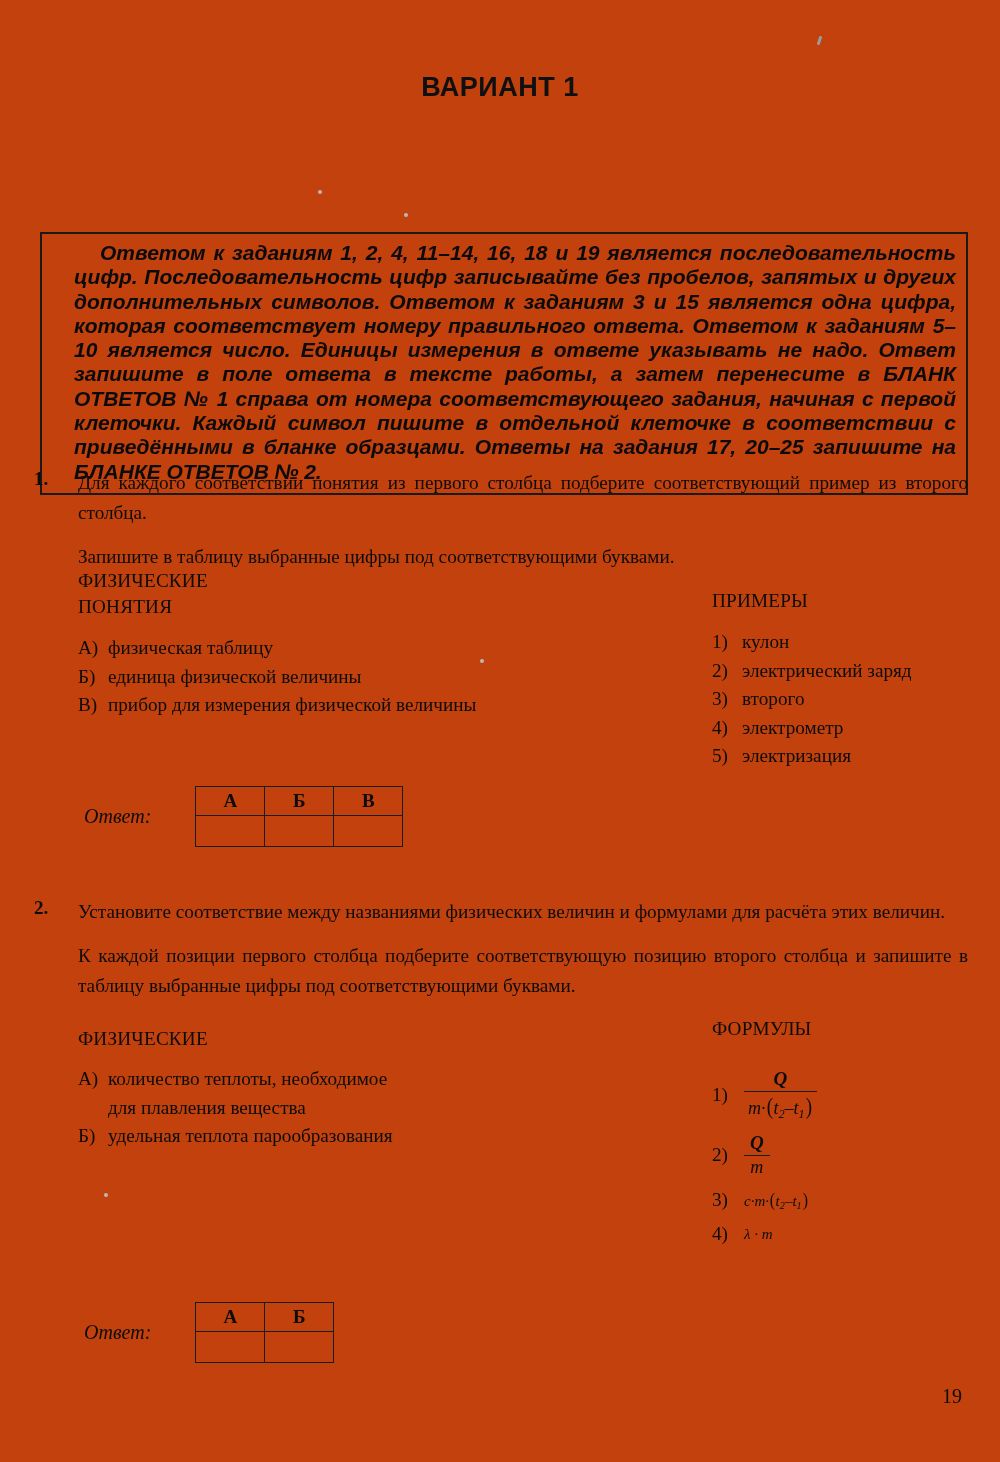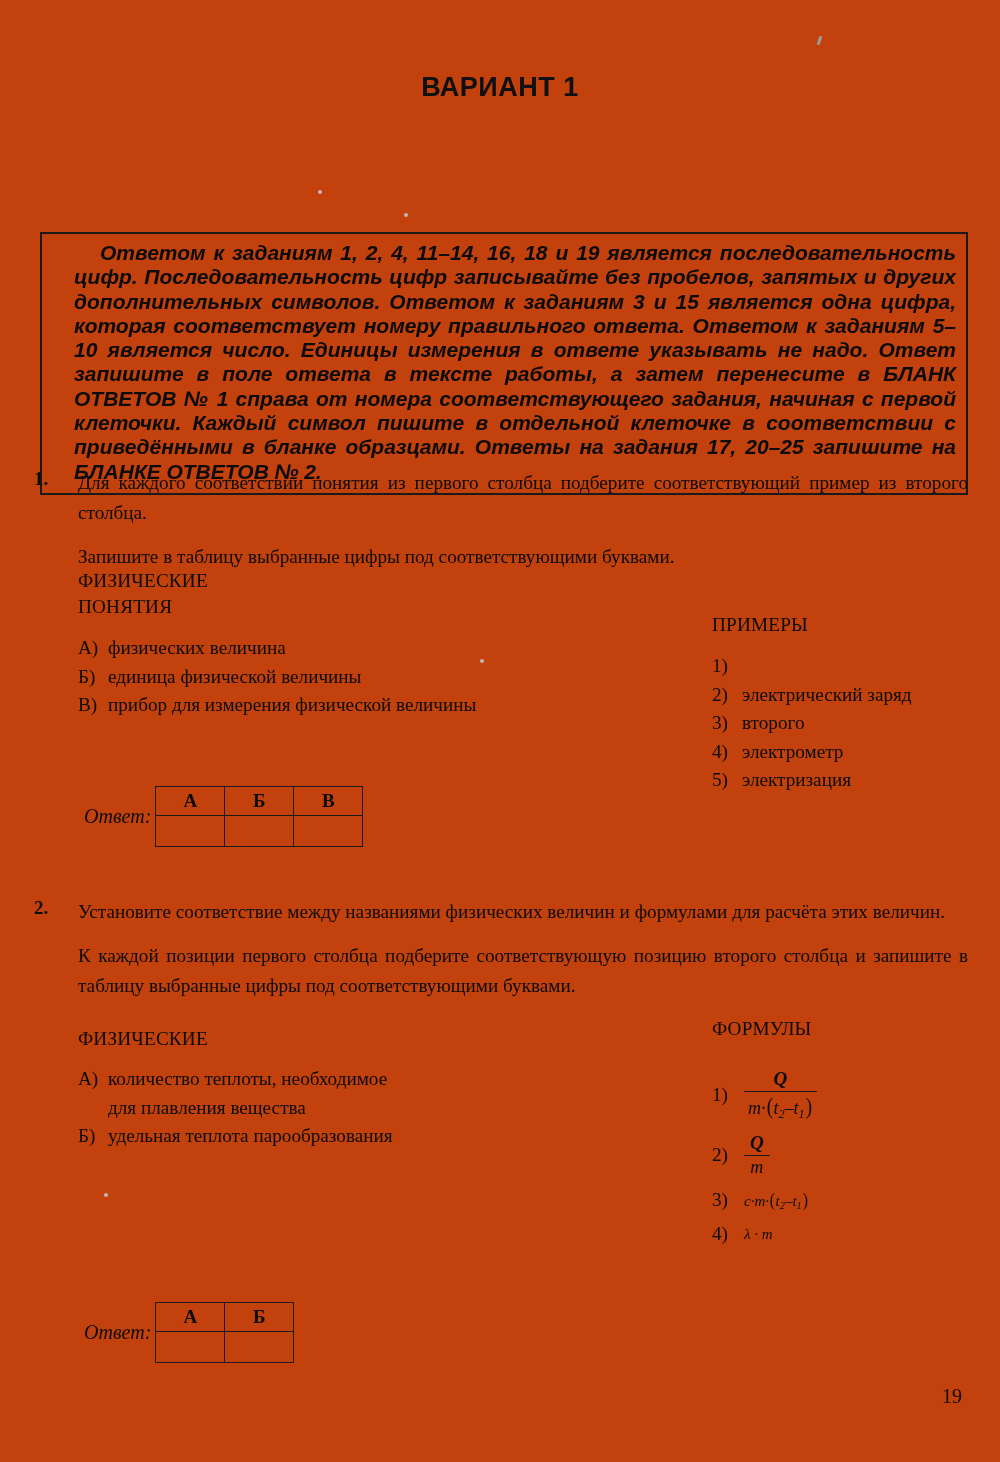--- a/index.html
+++ b/index.html
@@ -104,20 +104,21 @@
     font-size: 19.2px;
     line-height: 28.5px;
     padding-left: 30px;
   }
 
   
   .answer-wrap {
     position: absolute;
     display: flex;
     align-items: center;
+    gap: 40px;
   }
   .answer-label {
     font-style: italic;
     font-size: 20px;
     padding-right: 4px;
     white-space: nowrap;
   }
   table.ans {
     border-collapse: collapse;
   }
@@ -217,37 +218,38 @@
       <div class="para">Запишите в таблицу выбранные цифры под соответствующими буквами.</div>
     </div>
   </div>
 
   <div style="position:absolute;left:78px;top:568px;width:560px;">
     <div class="colhead">ФИЗИЧЕСКИЕ</div>
     <div class="colhead">ПОНЯТИЯ</div>
     <div style="height:14px;"></div>
     <div class="listrow">
       <span class="marker">А)</span>
-      <span class="txt">физических величина</span>
+      <span class="txt">физическая таблицу</span>
     </div>
     <div class="listrow">
       <span class="marker">Б)</span>
       <span class="txt">единица физической величины</span>
     </div>
     <div class="listrow">
       <span class="marker">В)</span>
       <span class="txt">прибор для измерения физической величины</span>
     </div>
   </div>
 
-  <div style="position:absolute;left:712px;top:612px;width:280px;">
+  <div style="position:absolute;left:712px;top:588px;width:280px;">
     <div class="colhead">ПРИМЕРЫ</div>
     <div style="height:14px;"></div>
     <div class="listrow">
       <span class="marker">1)</span>
+      <span class="txt">кулон</span>
     </div>
     <div class="listrow">
       <span class="marker">2)</span>
       <span class="txt">электрический заряд</span>
     </div>
     <div class="listrow">
       <span class="marker">3)</span>
       <span class="txt">второго</span>
     </div>
     <div class="listrow">

